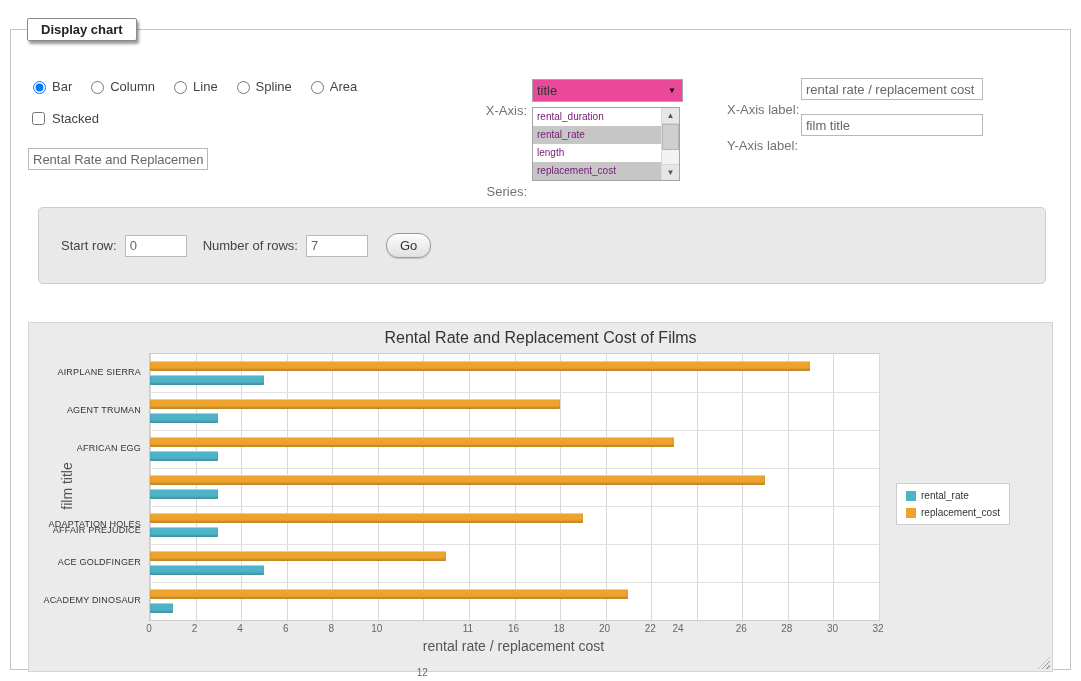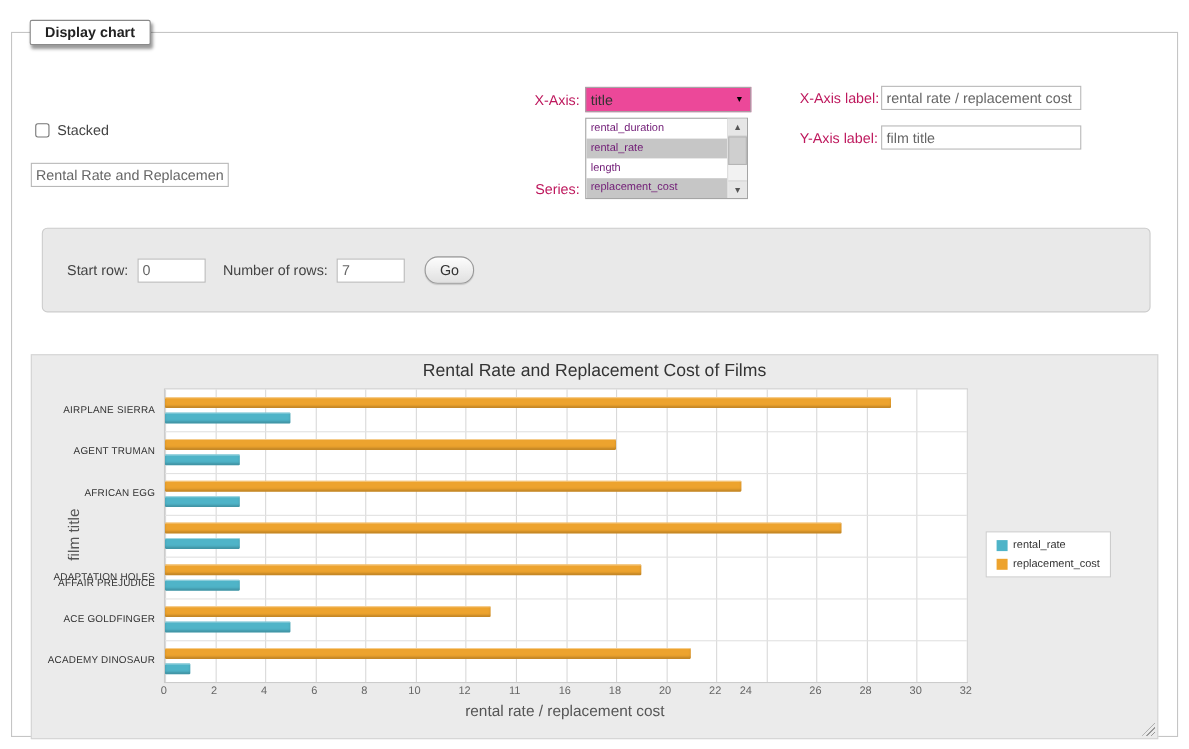--- a/index.html
+++ b/index.html
@@ -8,21 +8,21 @@
   fieldset.main{position:absolute;left:10px;top:18px;width:1059px;height:650px;margin:0;padding:0;
     border:1px solid #c5c5c5;}
   legend.panel-legend{margin-left:16px;padding:3px 13px;border:1px solid #8a8a8a;background:#fff;
     font-weight:bold;font-size:13px;color:#222;border-radius:2px;box-shadow:2px 3px 3px rgba(0,0,0,.4);}
 
   
   .radios{position:absolute;left:17px;top:37px;display:flex;gap:14px;align-items:center;font-size:13px;color:#444;}
   .radio-item{display:flex;align-items:center;gap:3px;}
   .stacked-wrap{position:absolute;left:17px;top:68px;display:flex;align-items:center;gap:4px;font-size:13px;color:#444;}
 
-  .lbl{position:absolute;font-size:13px;color:#be185d;}
+  .lbl{position:absolute;font-size:13px;color:#737373;margin-top:20px;}
   .lbl-xaxis{left:420px;width:96px;text-align:right;top:42px;}
   .lbl-series{left:420px;width:96px;text-align:right;top:123px;}
   .lbl-xlabel{left:716px;top:41px;}
   .lbl-ylabel{left:716px;top:77px;}
 
   .txt{border:1px solid #b8b8b8;height:20px;font-size:13px;color:#666;padding:0 4px;
     font-family:"Liberation Sans",sans-serif;background:#fff;}
   .abs{position:absolute;}
   #title-input{left:17px;top:107px;width:170px;}
   #xlabel-input{left:790px;top:37px;width:172px;}
@@ -72,20 +72,42 @@
   .resize-handle{position:absolute;right:2px;bottom:2px;width:12px;height:12px;
     background:repeating-linear-gradient(-45deg,transparent 0 2px,#999 2px 3px);
     clip-path:polygon(100% 0,100% 100%,0 100%);}
 </style>
 </head>
 <body>
 
 <fieldset class="main">
   <legend class="panel-legend">Display chart</legend>
 
+  <div class="radios" id="chart-type-radios">
+      <label class="radio-item">
+        <input type="radio" name="charttype" checked="" style="">
+        <span>Bar</span>
+      </label>
+      <label class="radio-item">
+        <input type="radio" name="charttype" style="">
+        <span>Column</span>
+      </label>
+      <label class="radio-item">
+        <input type="radio" name="charttype" style="">
+        <span>Line</span>
+      </label>
+      <label class="radio-item">
+        <input type="radio" name="charttype" style="">
+        <span>Spline</span>
+      </label>
+      <label class="radio-item">
+        <input type="radio" name="charttype" style="">
+        <span>Area</span>
+      </label>
+    </div>
 
   <label class="stacked-wrap">
     <input type="checkbox" style="">
     <span>Stacked</span>
   </label>
 
   <input class="txt abs" id="title-input" value="Rental Rate and Replacement Cost of Films" style="">
 
   <span class="lbl lbl-xaxis">X-Axis:</span>
   <div class="selectwrap">
@@ -172,21 +194,21 @@
         <div class="cat-label" style="top: 233.5px;">ACE GOLDFINGER</div>
         <div class="cat-label" style="top: 271.5px;">ACADEMY DINOSAUR</div>
       </div>
     <div id="x-ticks">
         <div class="tick" style="left: 120px;">0</div>
         <div class="tick" style="left: 165.562px;">2</div>
         <div class="tick" style="left: 211.125px;">4</div>
         <div class="tick" style="left: 256.688px;">6</div>
         <div class="tick" style="left: 302.25px;">8</div>
         <div class="tick" style="left: 347.812px;">10</div>
-        <div class="tick" style="left: 393.375px;">12</div>
+        <div class="tick" style="left: 393.375px; margin-top: 44px;">12</div>
         <div class="tick" style="left: 438.938px;">11</div>
         <div class="tick" style="left: 484.5px;">16</div>
         <div class="tick" style="left: 530.062px;">18</div>
         <div class="tick" style="left: 575.625px;">20</div>
         <div class="tick" style="left: 621.188px;">22</div>
         <div class="tick" style="left: 649px;">24</div>
         <div class="tick" style="left: 712.312px;">26</div>
         <div class="tick" style="left: 757.875px;">28</div>
         <div class="tick" style="left: 803.438px;">30</div>
         <div class="tick" style="left: 849px;">32</div>

